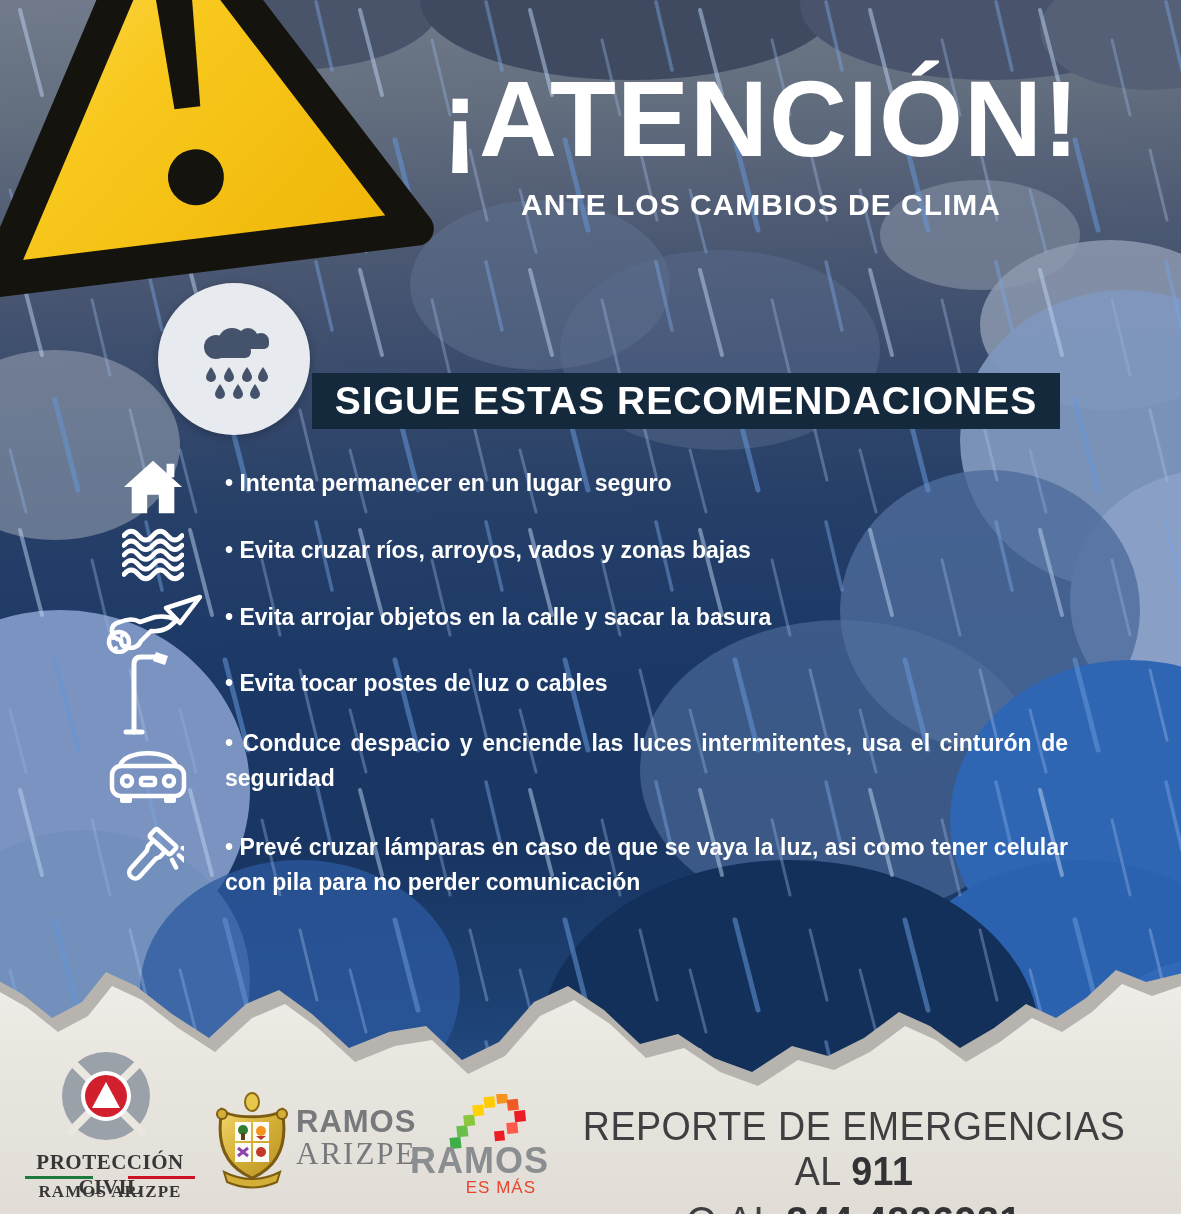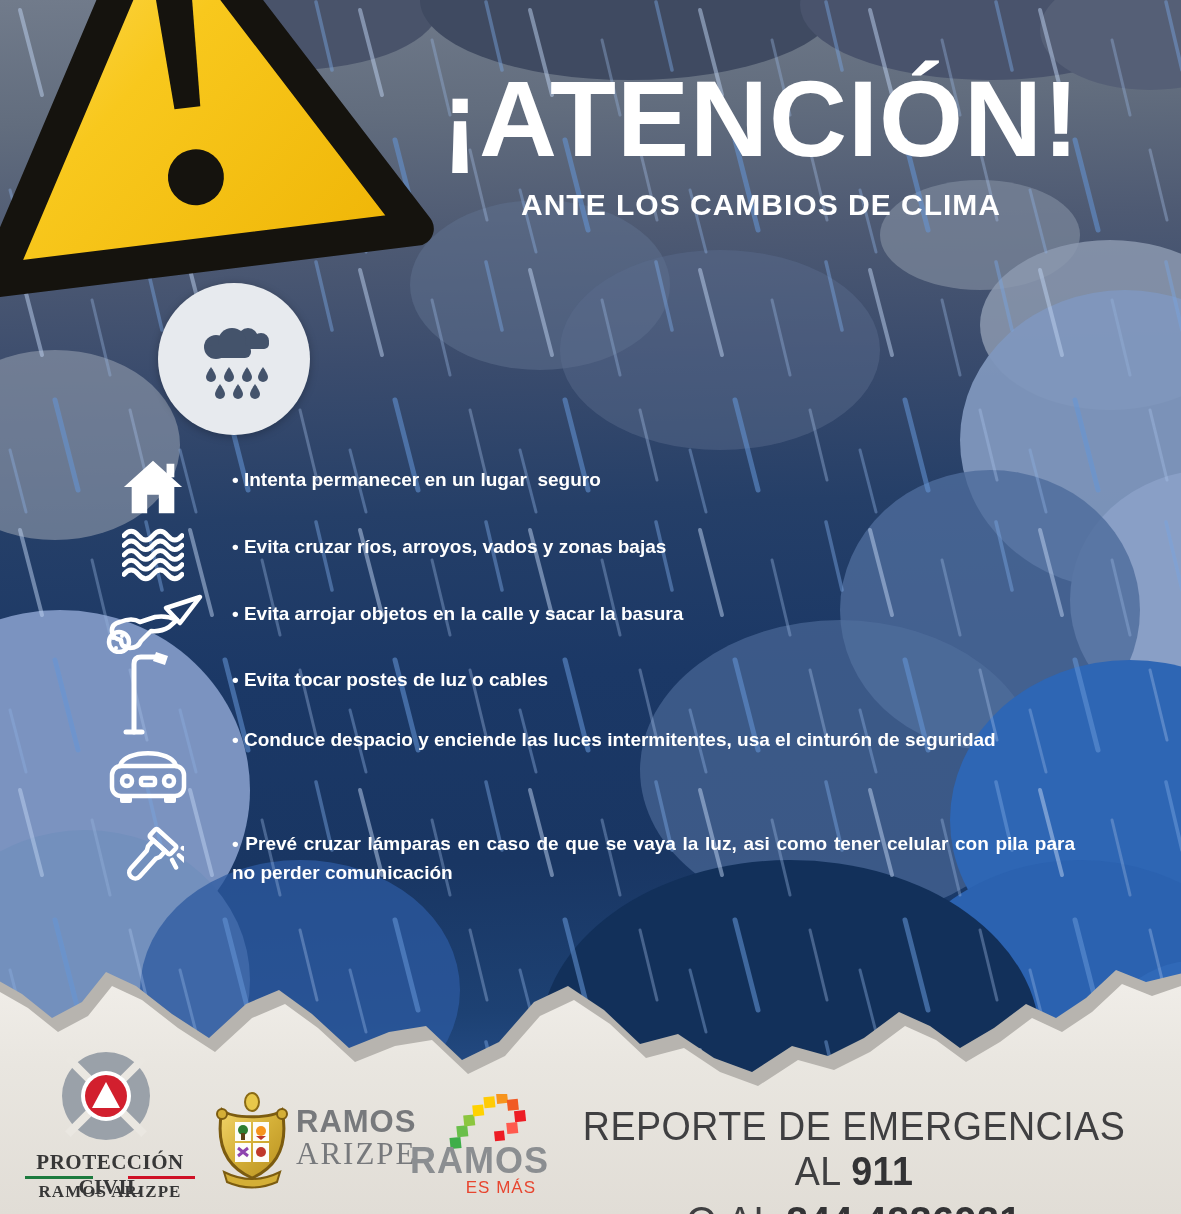--- a/index.html
+++ b/index.html
@@ -11,21 +11,21 @@
   .abs{position:absolute;}
   .cl{position:absolute;border-radius:50%;}
   
   .title{left:360px;top:56px;width:802px;text-align:center;color:#fff;font-size:108px;font-weight:bold;letter-spacing:1px;}
   .subtitle{left:360px;top:188px;width:802px;text-align:center;color:#fff;font-size:30px;font-weight:bold;letter-spacing:1px;}
   
   .weather-circle{left:158px;top:283px;width:152px;height:152px;border-radius:50%;background:#e7eaee;display:flex;align-items:center;justify-content:center;box-shadow:0 2px 8px rgba(0,0,0,.25);}
   .season{left:320px;top:327px;width:732px;text-align:center;color:#fff;font-size:41px;font-weight:bold;letter-spacing:2px;}
   .badge{left:312px;top:373px;width:748px;height:56px;background:#15293d;color:#fff;font-size:39px;font-weight:bold;letter-spacing:1px;text-align:center;line-height:56px;}
   
-  .rec-text{position:absolute;left:232px;width:843px;color:#fff;font-size:19px;font-weight:bold;line-height:1.5;}
+  .rec-text{position:absolute;left:225px;width:843px;color:#fff;font-size:23px;font-weight:bold;line-height:1.5;}
   .pre{white-space:pre-wrap;}
   .justify{text-align:justify;}
   .rec-icon{position:absolute;}
   .hashtag{left:0;top:926px;width:1181px;text-align:center;color:#fff;font-size:58px;font-weight:bold;letter-spacing:1px;}
   
   .pc-name{left:8px;top:1150px;width:204px;text-align:center;color:#373737;font-family:"Liberation Serif",serif;font-size:21px;font-weight:bold;letter-spacing:.5px;}
   .pc-flag{left:25px;top:1176px;width:170px;height:3px;display:flex;}
   .pc-flag .g{flex:1;background:#1c7a3e;margin-right:4px;}
   .pc-flag .w{flex:.4;background:transparent;}
   .pc-flag .r{flex:1;background:#cf1126;margin-left:4px;}
@@ -109,20 +109,21 @@
         <path transform="translate(20,56)" d="M5 0 C5 0 0 7 0 10 a5 5 0 0 0 10 0 C10 7 5 0 5 0 Z"></path>
         <path transform="translate(38,56)" d="M5 0 C5 0 0 7 0 10 a5 5 0 0 0 10 0 C10 7 5 0 5 0 Z"></path>
         <path transform="translate(56,56)" d="M5 0 C5 0 0 7 0 10 a5 5 0 0 0 10 0 C10 7 5 0 5 0 Z"></path>
         <path transform="translate(72,56)" d="M5 0 C5 0 0 7 0 10 a5 5 0 0 0 10 0 C10 7 5 0 5 0 Z"></path>
         <path transform="translate(29,73)" d="M5 0 C5 0 0 7 0 10 a5 5 0 0 0 10 0 C10 7 5 0 5 0 Z"></path>
         <path transform="translate(47,73)" d="M5 0 C5 0 0 7 0 10 a5 5 0 0 0 10 0 C10 7 5 0 5 0 Z"></path>
         <path transform="translate(64,73)" d="M5 0 C5 0 0 7 0 10 a5 5 0 0 0 10 0 C10 7 5 0 5 0 Z"></path>
       </g>
     </svg>
   </div>
+  <div class="abs badge">SIGUE ESTAS RECOMENDACIONES</div>
 
   <div>
 
     <svg class="rec-icon" style="left:122px;top:458px" width="62" height="58" viewBox="0 0 64 58" fill="#fff">
       <rect x="46" y="5" width="8" height="14"></rect>
       <path fill-rule="evenodd" d="M32 2 L62 29 L54 29 L54 56 L10 56 L10 29 L2 29 Z M26 37 h12 v19 h-12 Z"></path>
     </svg>
     <div class="rec-text pre" style="top:466px">• Intenta permanecer en un lugar  seguro</div>
 
     <svg class="rec-icon" style="left:122px;top:528px" width="62" height="54" viewBox="0 0 64 54" fill="none" stroke="#fff" stroke-width="5" stroke-linecap="round">

